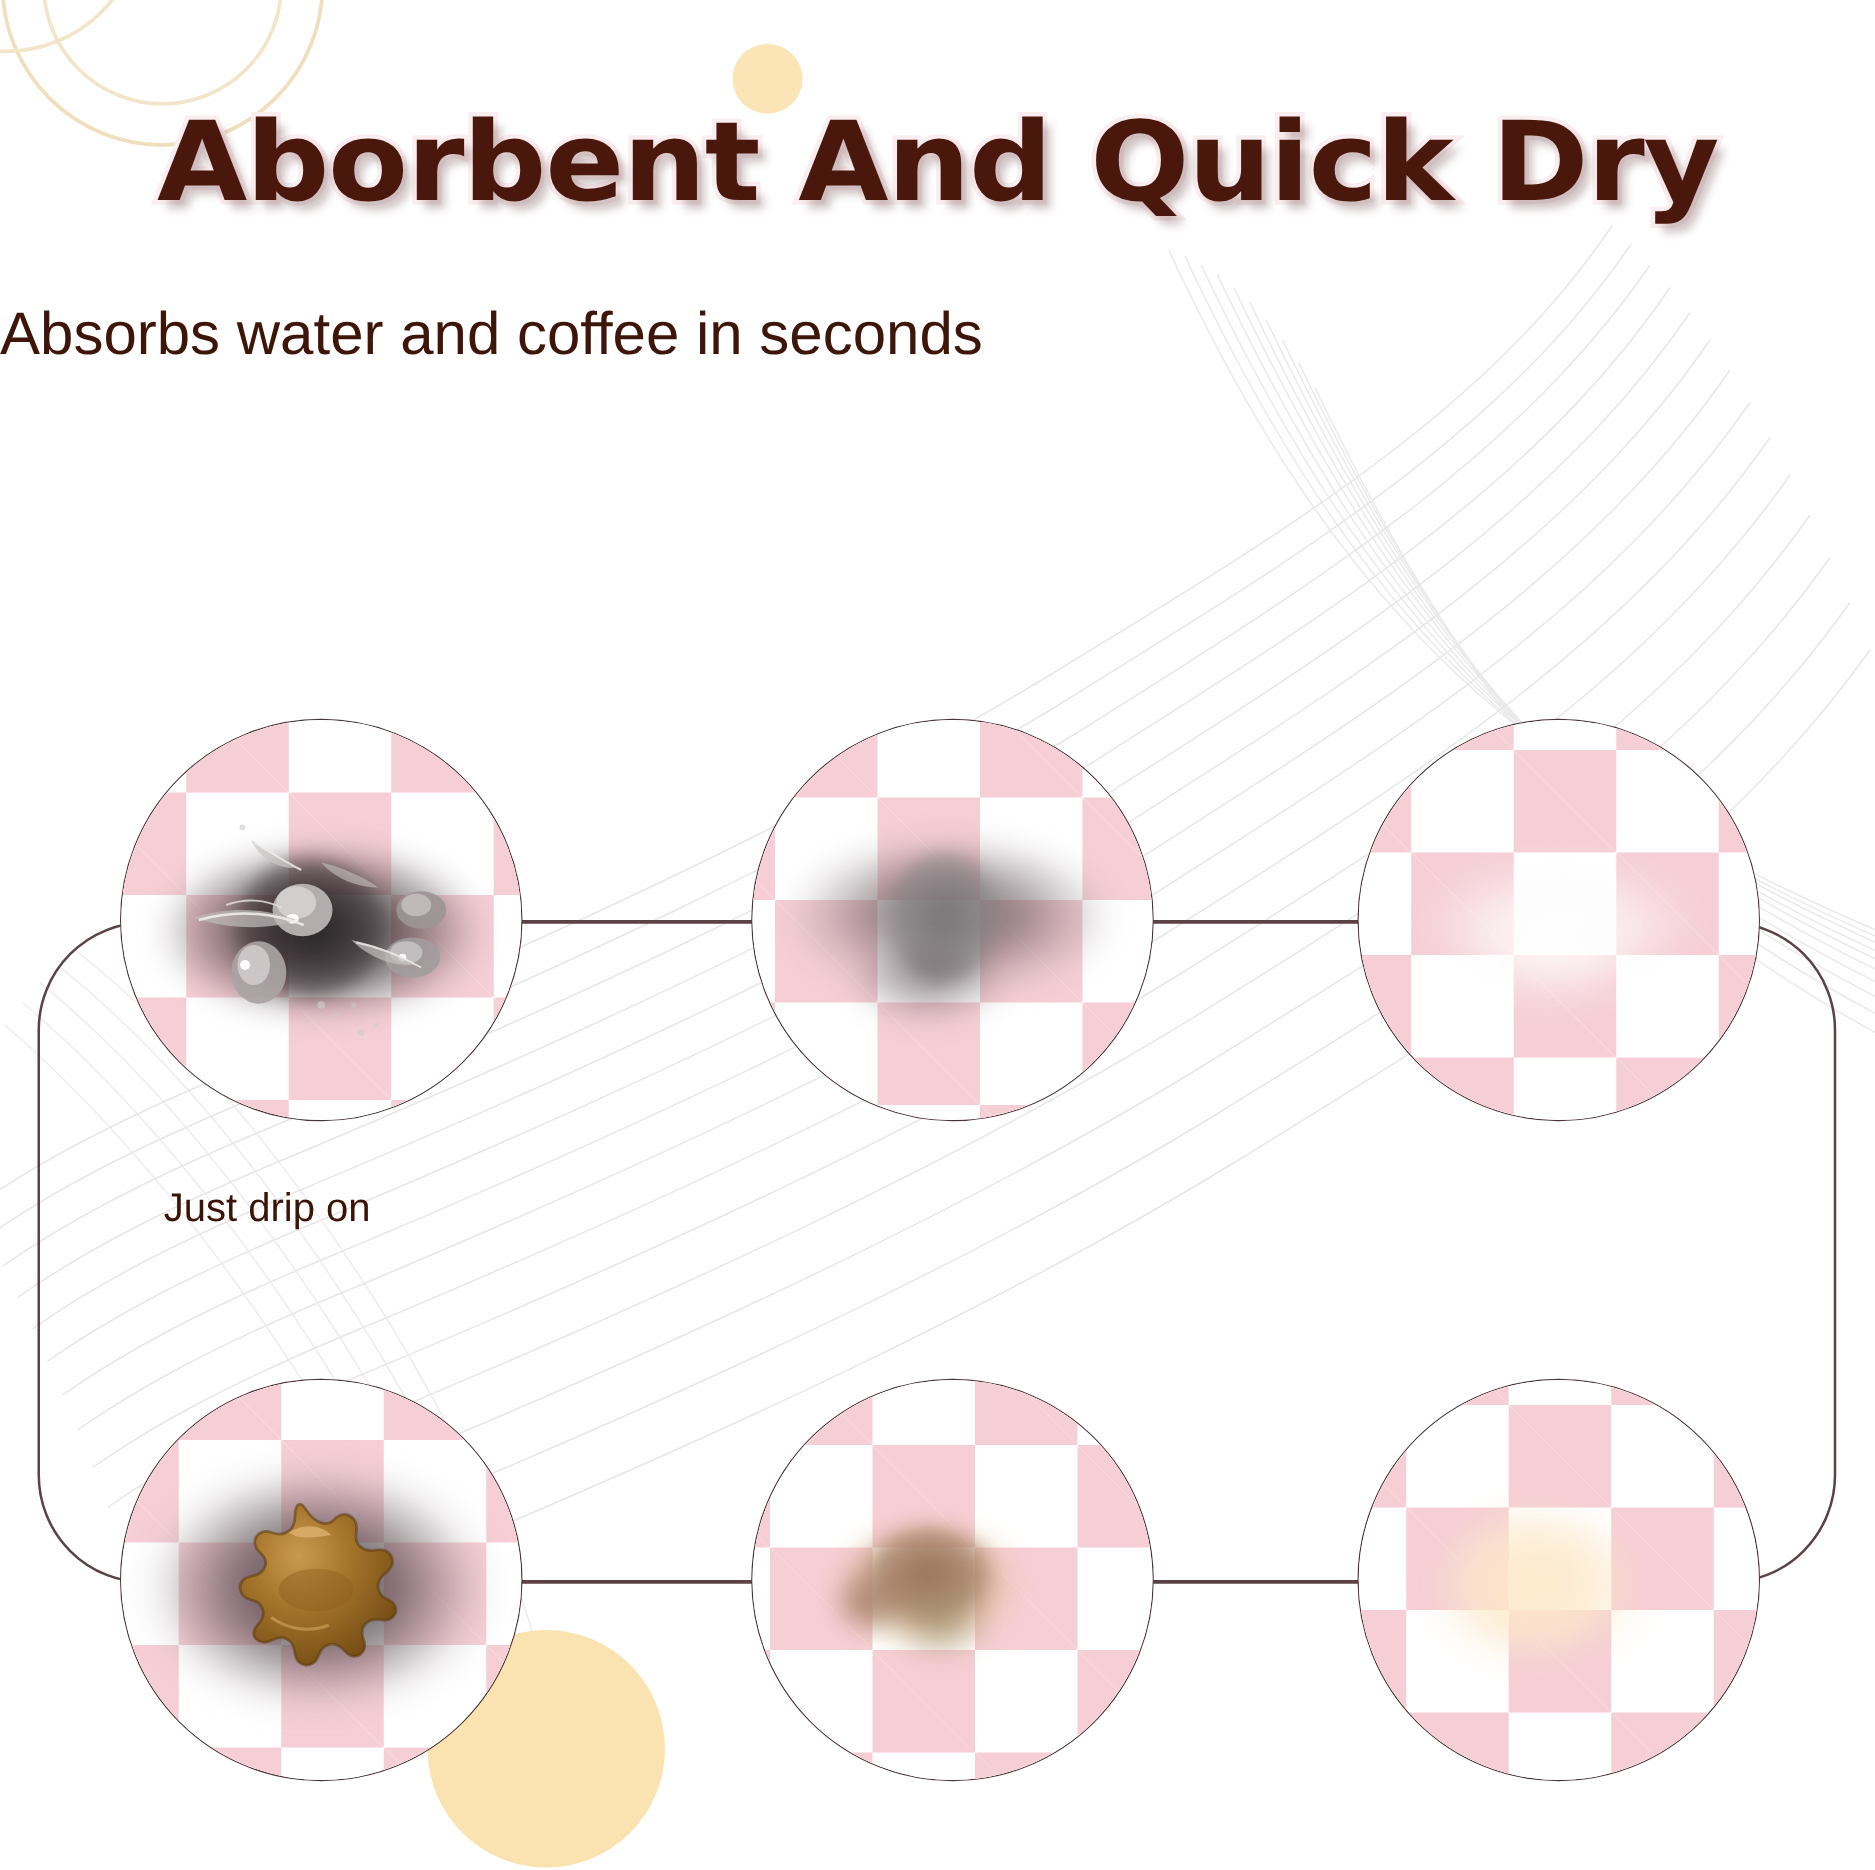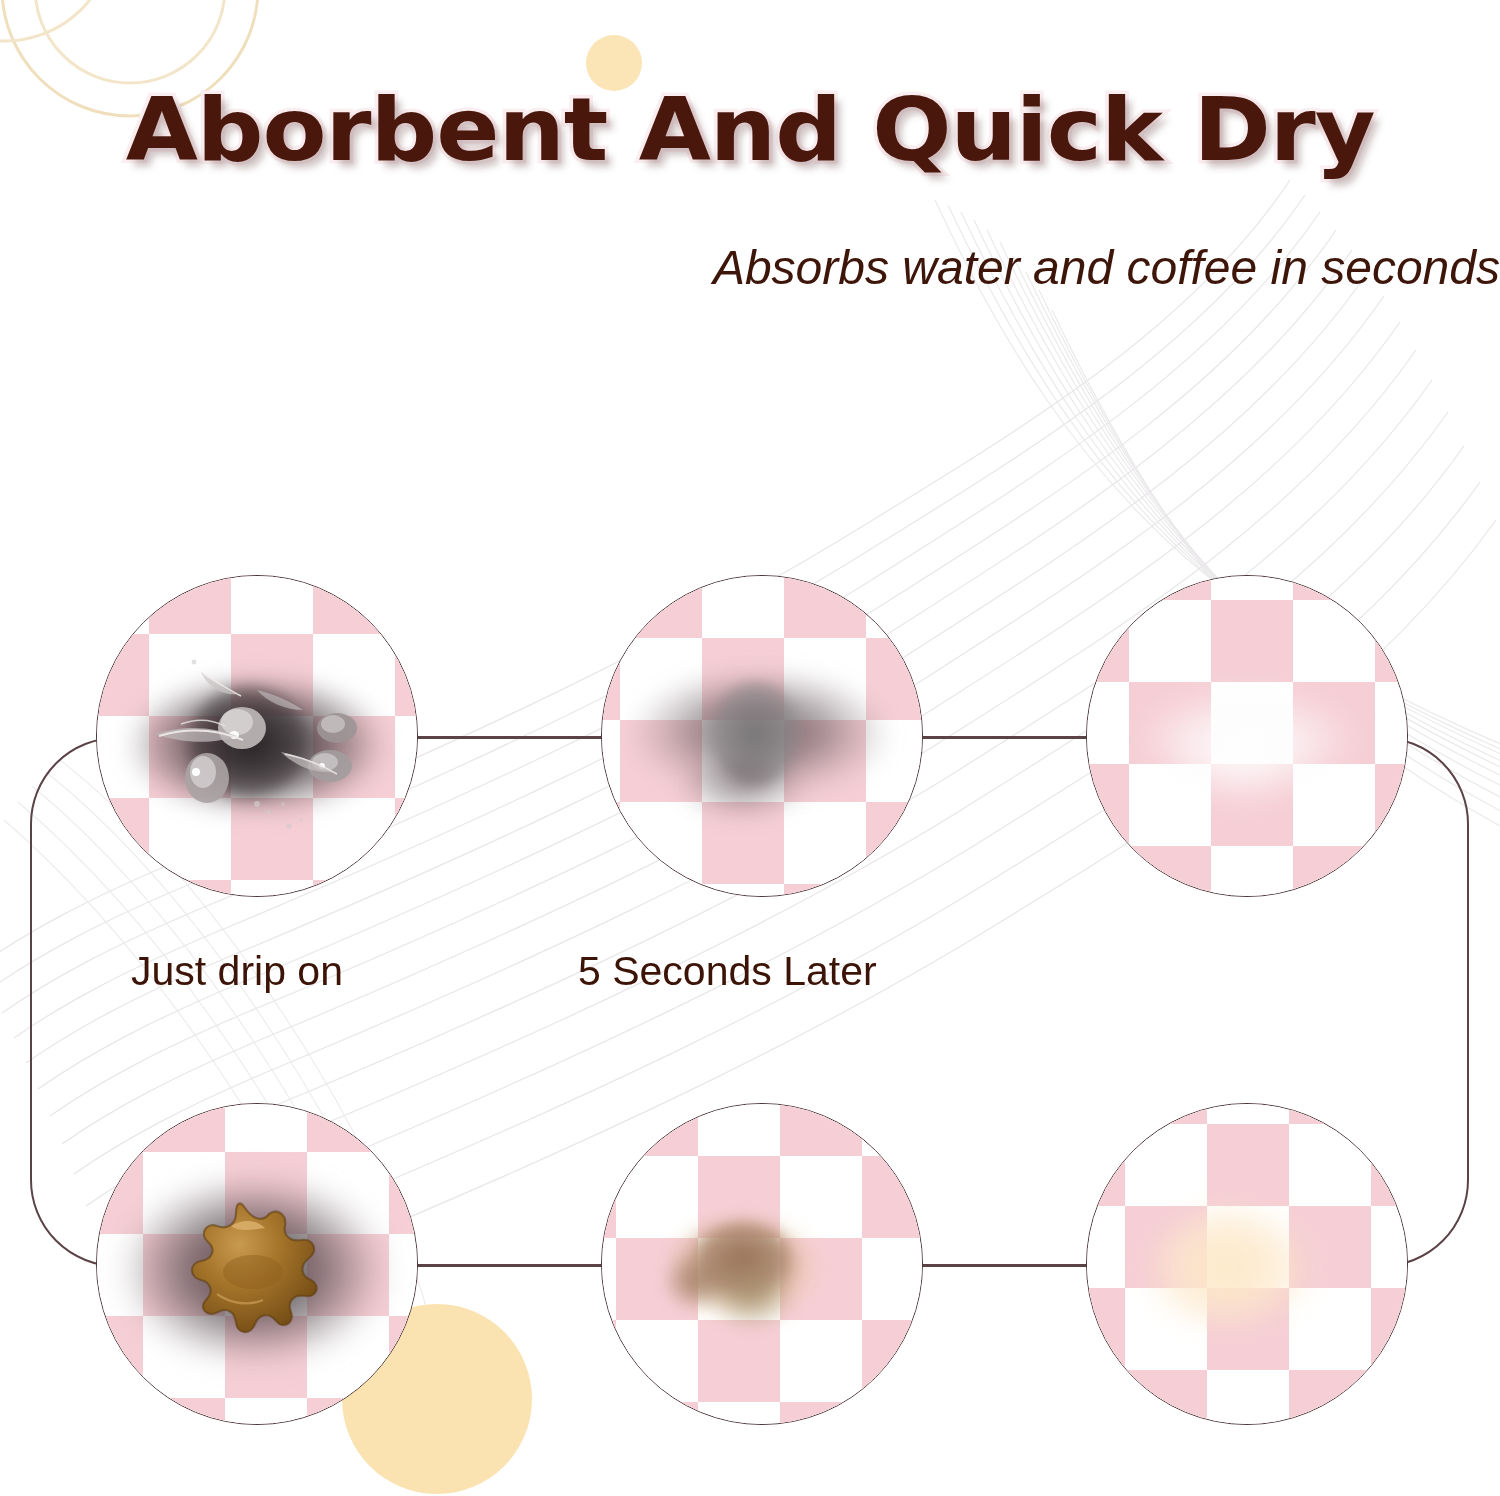--- a/index.html
+++ b/index.html
@@ -25,21 +25,21 @@
     font-weight:bold;
     font-size:88px;
     line-height:1.0;
     letter-spacing:-1px;
     color:#4a170d;
     -webkit-text-stroke:7px #fbeef0;
     paint-order:stroke fill;
     text-shadow:6px 7px 7px rgba(120,90,90,.35);
     transform:scaleX(1.06);
   }
-  .subtitle-wrap{position:absolute;left:0;top:240px;width:1500px;text-align:right;z-index:6;font-style:italic;}
+  .subtitle-wrap{position:absolute;left:0;top:240px;width:1500px;text-align:left;z-index:6;}
   .subtitle{
     display:inline-block;
     font-size:48px;
     color:#3e1509;
     letter-spacing:0px;
     transform:scaleX(1.0);
   }
 
   
   .track{position:absolute;z-index:1;}
@@ -61,21 +61,21 @@
       linear-gradient(45deg,#f6cfd6 25%,transparent 25%,transparent 75%,#f6cfd6 75%),
       linear-gradient(45deg,#f6cfd6 25%,transparent 25%,transparent 75%,#f6cfd6 75%);
     background-size:164px 164px;
     background-position:0 0, 82px 82px;
   }
   .stain{position:absolute;border-radius:50%;}
 
   
   .caption{
     position:absolute;
-    font-size:41px;
+    font-size:32px;
     color:#3c1407;
     white-space:nowrap;
     z-index:6;
   }
 </style>
 </head>
 <body>
 
 <div class="stage">
 
@@ -201,21 +201,20 @@
     <div class="checker" style="background-position:-30px -48px, 52px 34px;"></div>
     <div class="stain" style="left:24px;top:100px;width:272px;height:128px;
                 background:radial-gradient(ellipse 50% 50% at 50% 50%, rgba(255,255,255,.80) 0%, rgba(252,250,251,.55) 48%, rgba(255,255,255,0) 82%);
                 filter:blur(13px);"></div>
     <div class="stain" style="left:54px;top:126px;width:200px;height:120px;
                 background:radial-gradient(ellipse 50% 50% at 50% 50%, rgba(255,255,255,.60) 0%, rgba(255,255,255,0) 80%);
                 filter:blur(14px);"></div>
   </div>
 
   <div class="caption" style="left:131px;top:948px;">Just drip on</div>
-  <div class="caption" style="left:578px;top:948px;">5 Seconds Later</div>
 
   <div class="circle" style="left:96px;top:1103px;width:322px;height:322px;">
     <div class="checker" style="background-position:-26px -24px, 56px 58px;"></div>
     <div class="stain" style="left:12px;top:58px;width:290px;height:216px;
                 background:radial-gradient(ellipse 50% 48% at 50% 50%, rgba(52,44,46,.80) 0%, rgba(74,63,66,.66) 44%, rgba(110,94,98,.38) 70%, rgba(150,132,136,.10) 88%, rgba(255,255,255,0) 100%);
                 filter:blur(11px);"></div>
     <svg width="322" height="322" viewBox="0 0 322 322" style="position:absolute;left:0;top:0;">
       <defs>
         <radialGradient id="splashGrad" cx="38%" cy="32%" r="78%">
           <stop offset="0%" stop-color="#c89a4e"></stop>

